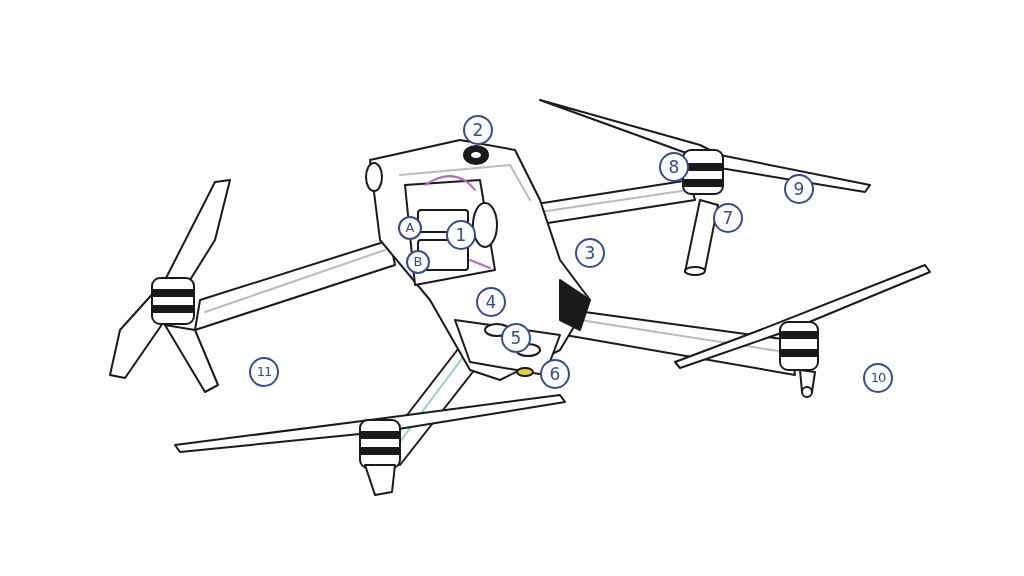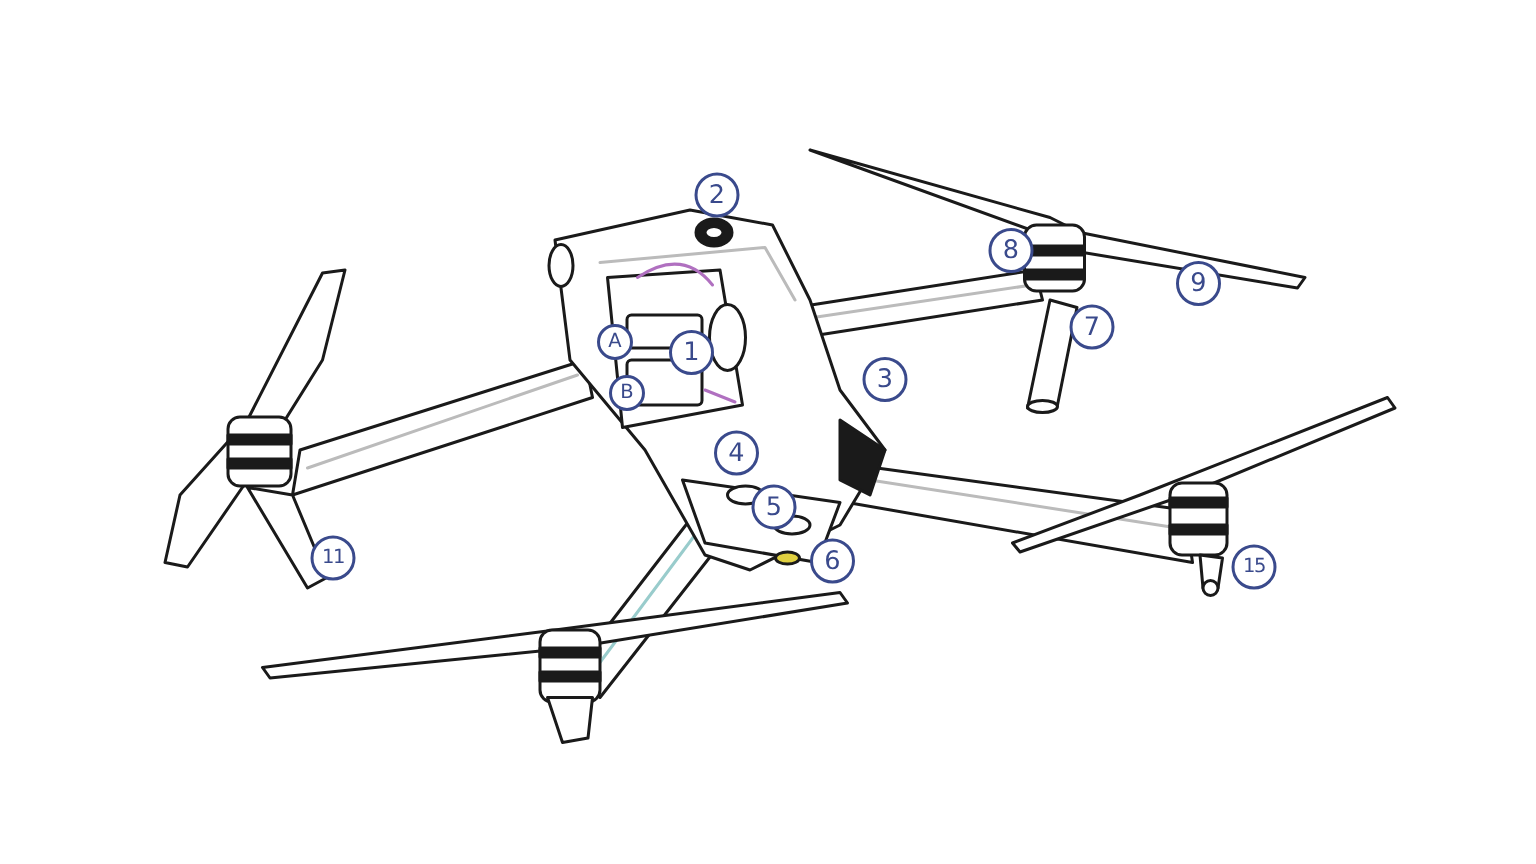--- a/index.html
+++ b/index.html
@@ -2,21 +2,21 @@
 <html><head>
 <meta charset="utf-8">
 <style>
   html,body{margin:0;padding:0;background:#ffffff;}
   body{width:1024px;height:576px;position:relative;overflow:hidden;font-family:"DejaVu Sans",sans-serif;}
   #stage{position:absolute;left:0;top:0;width:1024px;height:576px;}
   .callout{position:absolute;width:26px;height:26px;border:2px solid #3a4a8c;border-radius:50%;
     background:#ffffff;color:#3a4a8c;font-size:17px;line-height:26px;text-align:center;
     transform:translate(-50%,-50%);box-sizing:content-box;font-family:"DejaVu Sans",sans-serif;}
   .callout.small{width:20px;height:20px;line-height:20px;font-size:13px;}
-  .callout.wide{font-size:13px;letter-spacing:-1px;}
+  .callout.wide{font-size:13px;letter-spacing:-1px;margin-left:42px;}
 </style>
 </head>
 <body>
 
 <div id="stage">
   <svg width="1024" height="576" viewBox="0 0 1024 576" fill="none" stroke="#1a1a1a" stroke-width="2" stroke-linejoin="round" stroke-linecap="round">
 
     <path d="M530 205 L690 180 L695 200 L535 225 Z" fill="#fff"></path>
     <path d="M540 212 L688 190" stroke="#bbb"></path>
 
@@ -78,17 +78,17 @@
 
   <div class="callout" style="left:461px;top:235px">1</div>
   <div class="callout" style="left:478px;top:130px">2</div>
   <div class="callout" style="left:590px;top:253px">3</div>
   <div class="callout" style="left:491px;top:302px">4</div>
   <div class="callout" style="left:516px;top:338px">5</div>
   <div class="callout" style="left:555px;top:374px">6</div>
   <div class="callout" style="left:728px;top:218px">7</div>
   <div class="callout" style="left:674px;top:167px">8</div>
   <div class="callout" style="left:799px;top:189px">9</div>
-  <div class="callout wide" style="left:836px;top:378px">15</div>
+  <div class="callout wide" style="left:836px;top:378px">10</div>
   <div class="callout wide" style="left:222px;top:372px">11</div>
   <div class="callout small" style="left:410px;top:228px">A</div>
   <div class="callout small" style="left:418px;top:262px">B</div>
 </div>
 
 </body></html>

